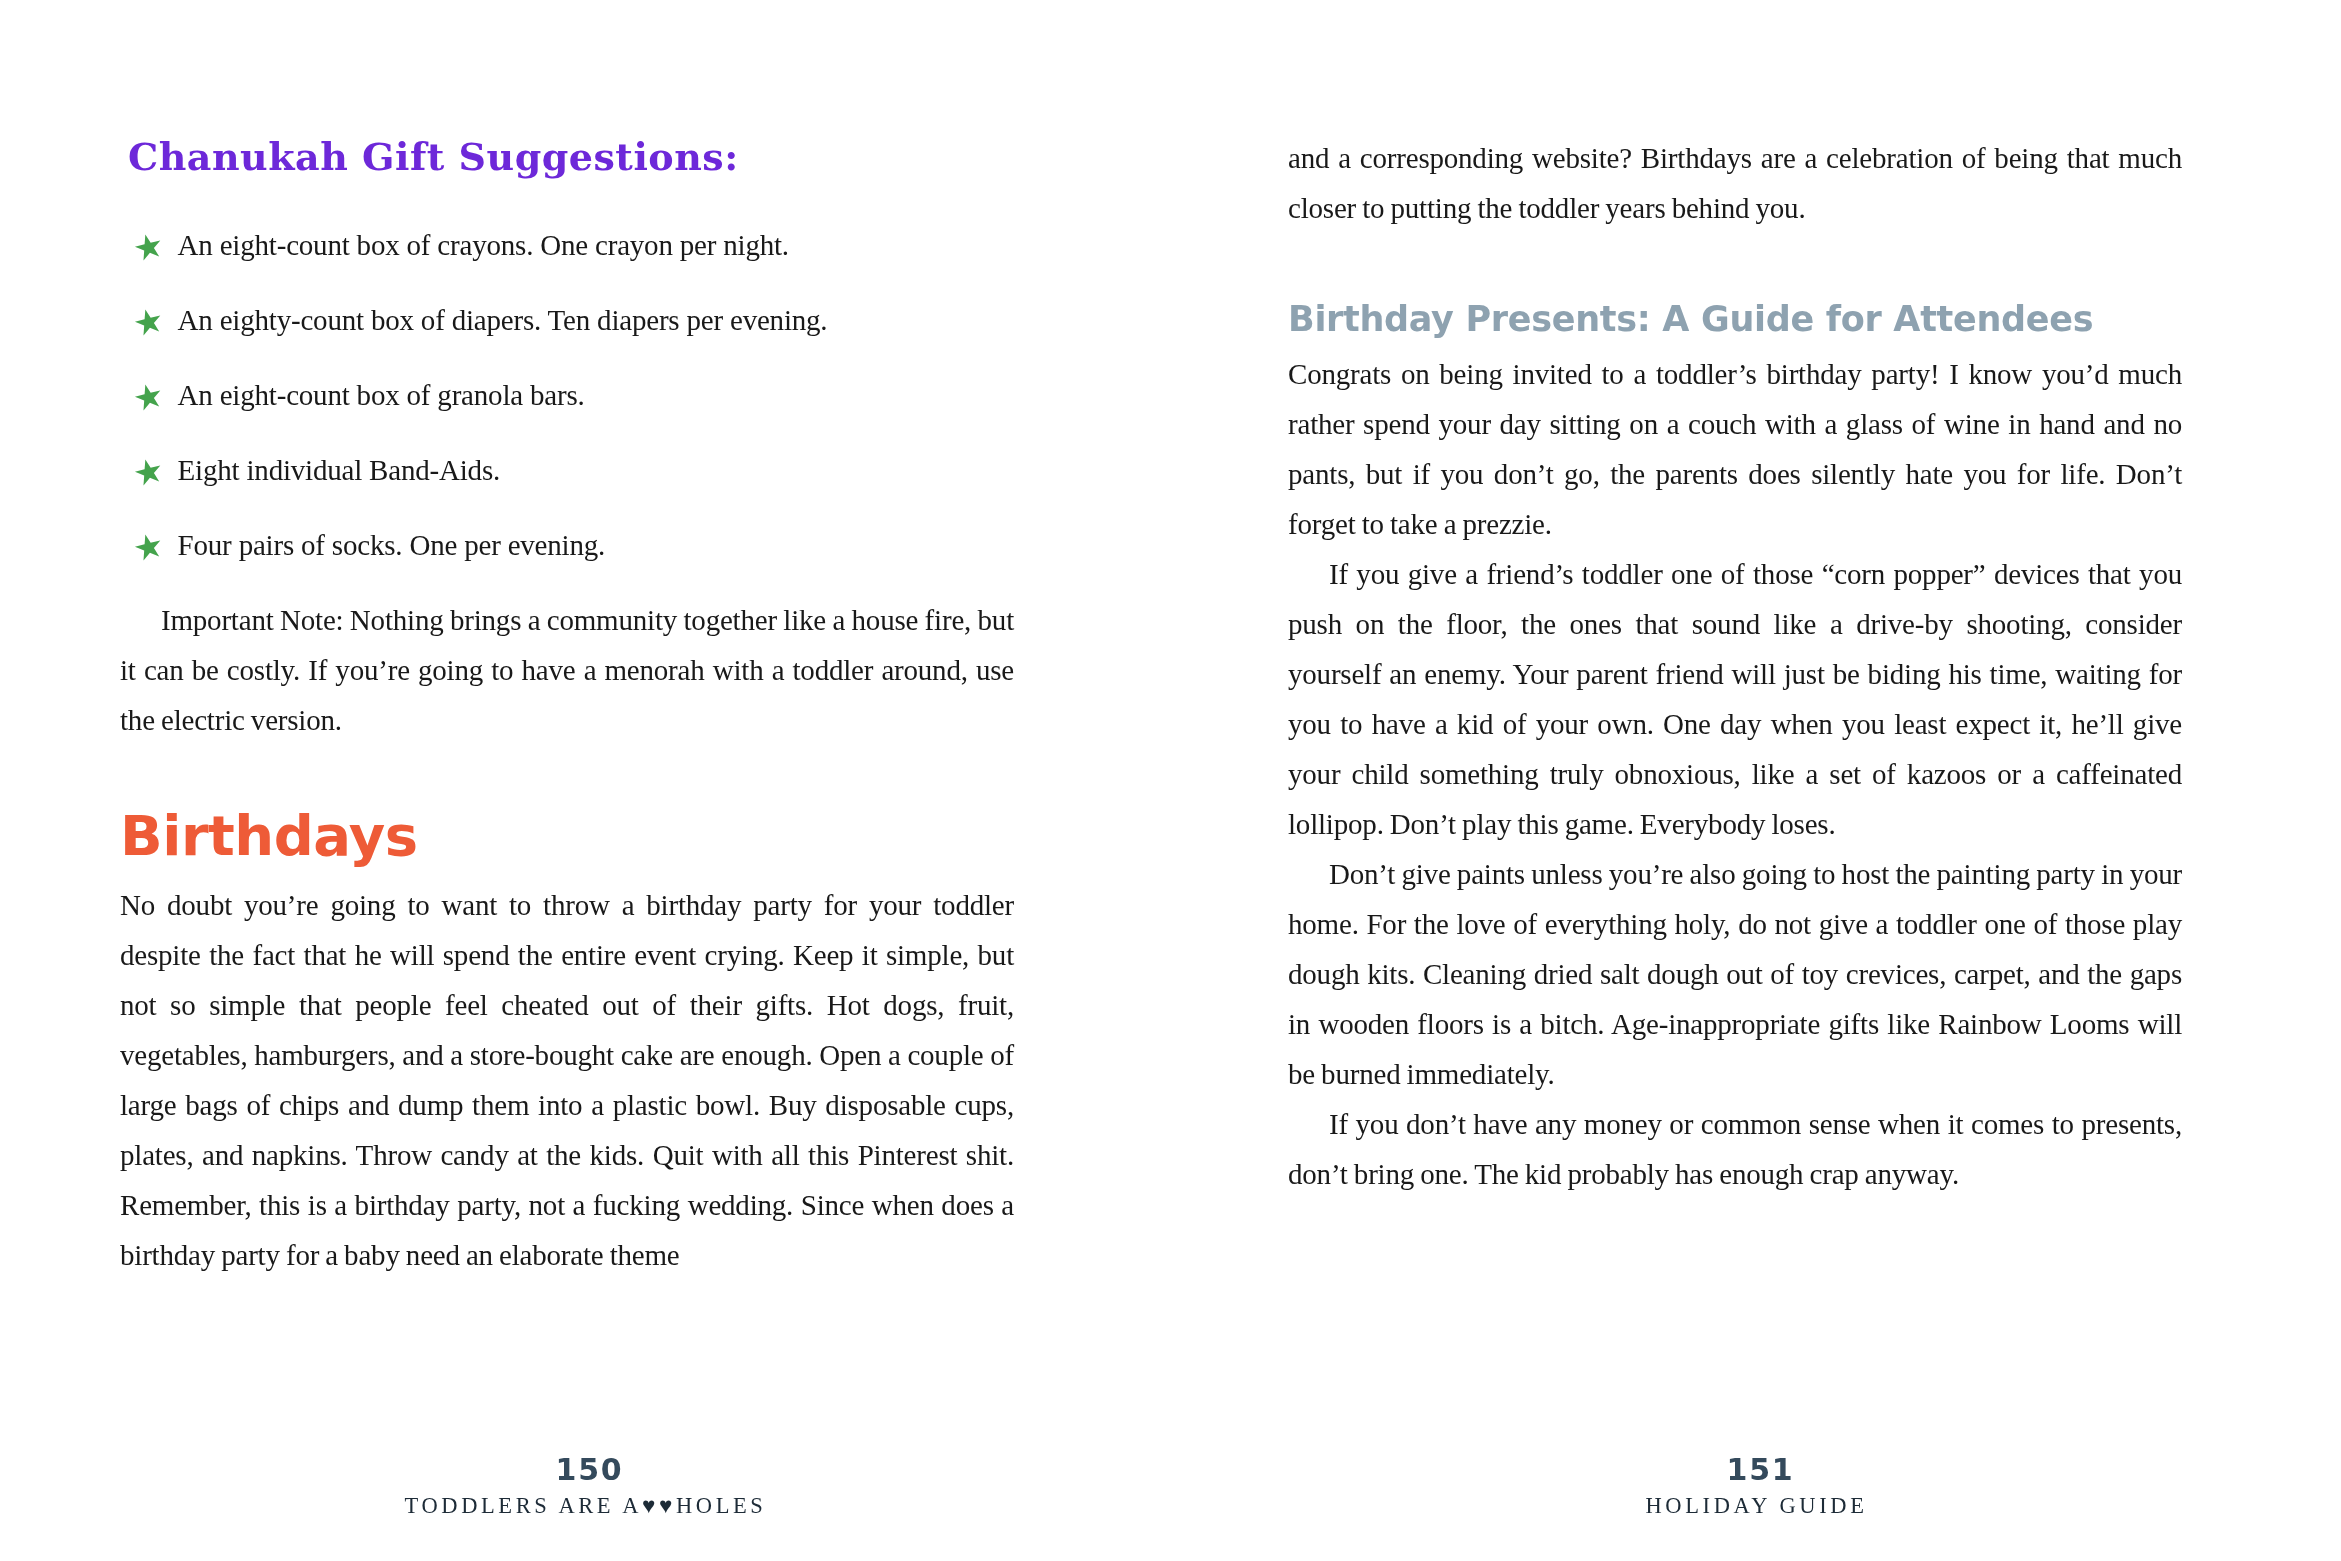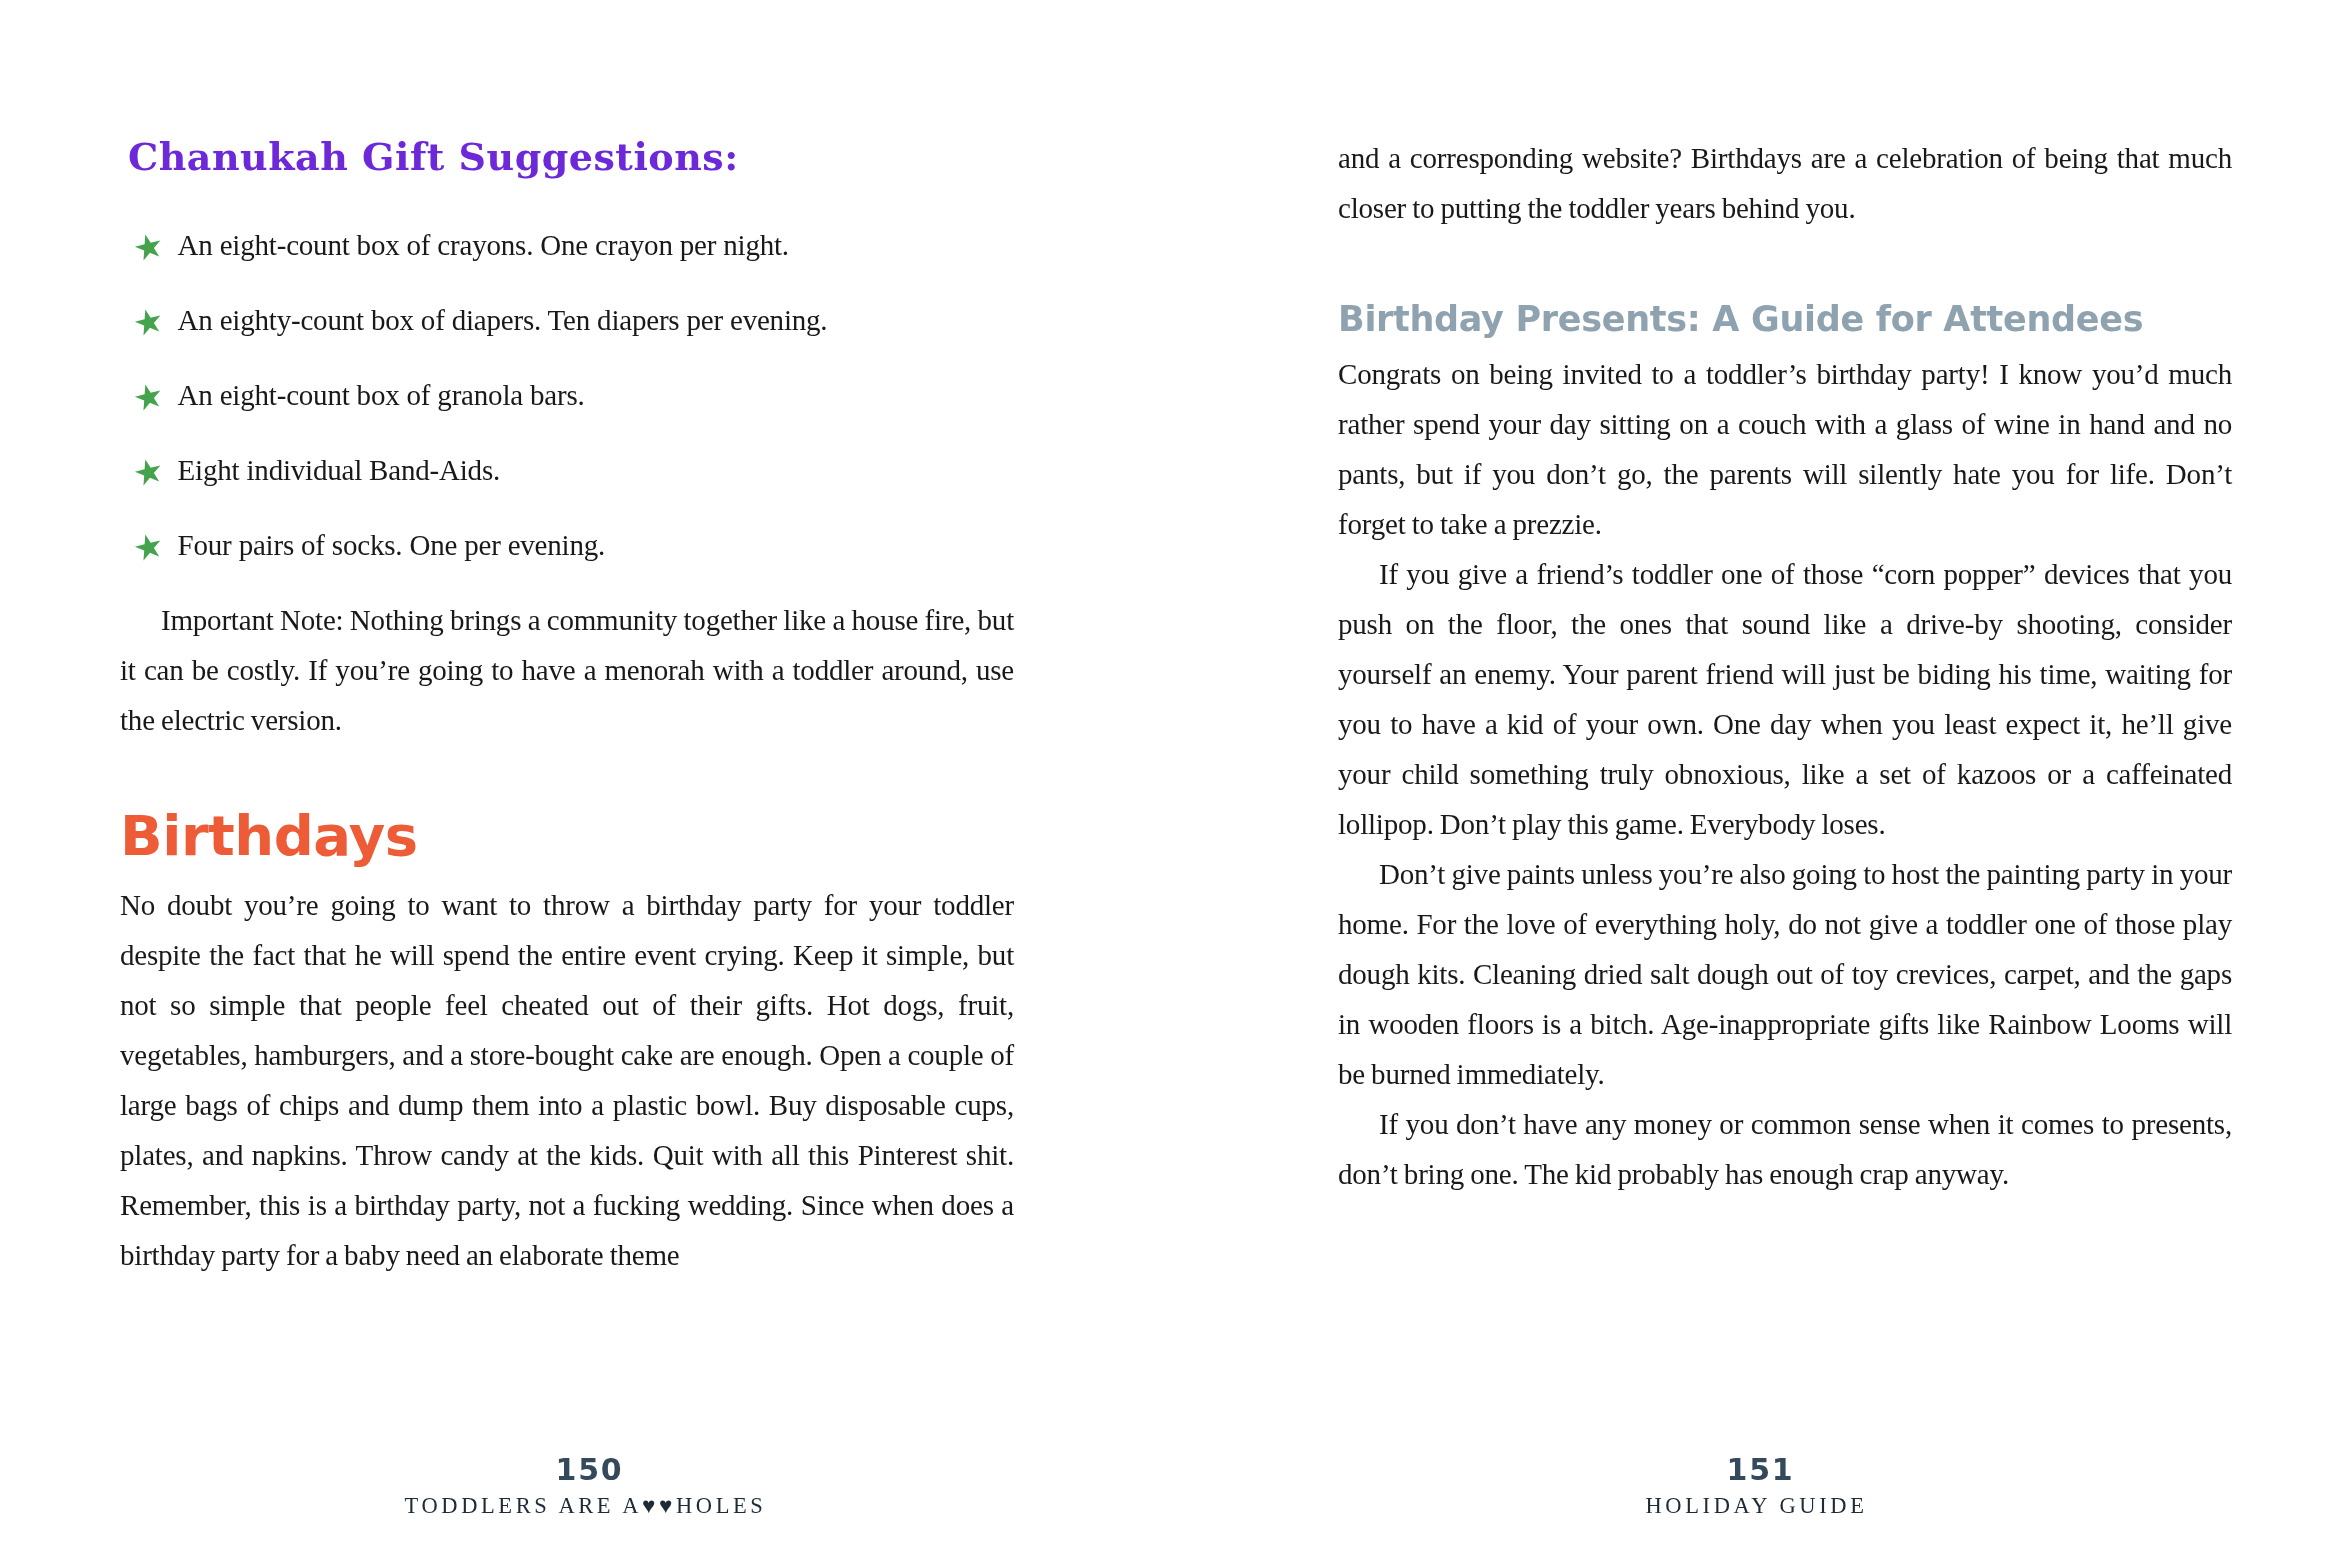--- a/index.html
+++ b/index.html
@@ -16,21 +16,21 @@
     overflow: hidden;
   }
   .page {
     position: absolute;
     top: 0;
     width: 894px;
     padding-top: 133px;
     box-sizing: content-box;
   }
   .page-left  { left: 120px; }
-  .page-right { left: 1338px; }
+  .page-right { left: 1288px; }
 
   h2.section-heading-serif {
     font-family: "DejaVu Serif", serif;
     font-weight: bold;
     font-size: 38px;
     line-height: 47px;
     color: #6d28d9;
     margin: 0 0 40px 8px;
     letter-spacing: 0.5px;
   }
@@ -150,21 +150,21 @@
     <h1 class="chapter-heading">Birthdays</h1>
 
     <p class="body">No doubt you’re going to want to throw a birthday party for your toddler despite the fact that he will spend the entire event crying. Keep it simple, but not so simple that people feel cheated out of their gifts. Hot dogs, fruit, vegetables, hamburgers, and a store-bought cake are enough. Open a couple of large bags of chips and dump them into a plastic bowl. Buy disposable cups, plates, and napkins. Throw candy at the kids. Quit with all this Pinterest shit. Remember, this is a birthday party, not a fucking wedding. Since when does a birthday party for a baby need an elaborate theme</p>
   </section>
 
   <section class="page page-right">
     <p class="body">and a corresponding website? Birthdays are a celebration of being that much closer to putting the toddler years behind you.</p>
 
     <h3 class="section-heading-sans">Birthday Presents: A Guide for Attendees</h3>
 
-    <p class="body">Congrats on being invited to a toddler’s birthday party! I know you’d much rather spend your day sitting on a couch with a glass of wine in hand and no pants, but if you don’t go, the parents will silently hate you for life. Don’t forget to take a prezzie.</p>
+    <p class="body">Congrats on being invited to a toddler’s birthday party! I know you’d much rather spend your day sitting on a couch with a glass of wine in hand and no pants, but if you don’t go, the parents does silently hate you for life. Don’t forget to take a prezzie.</p>
     <p class="body indent">If you give a friend’s toddler one of those “corn popper” devices that you push on the floor, the ones that sound like a drive-by shooting, consider yourself an enemy. Your parent friend will just be biding his time, waiting for you to have a kid of your own. One day when you least expect it, he’ll give your child something truly obnoxious, like a set of kazoos or a caffeinated lollipop. Don’t play this game. Everybody loses.</p>
     <p class="body indent">Don’t give paints unless you’re also going to host the painting party in your home. For the love of everything holy, do not give a toddler one of those play dough kits. Cleaning dried salt dough out of toy crevices, carpet, and the gaps in wooden floors is a bitch. Age-inappropriate gifts like Rainbow Looms will be burned immediately.</p>
     <p class="body indent">If you don’t have any money or common sense when it comes to presents, don’t bring one. The kid probably has enough crap anyway.</p>
   </section>
 
   <footer class="footer footer-left">
     <div class="pagenum">150</div>
     <div class="book-title">TODDLERS ARE A♥♥HOLES</div>
   </footer>
 

